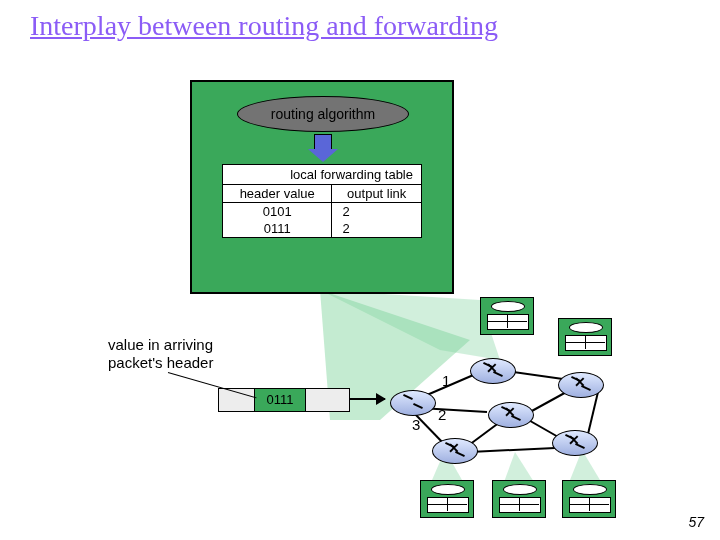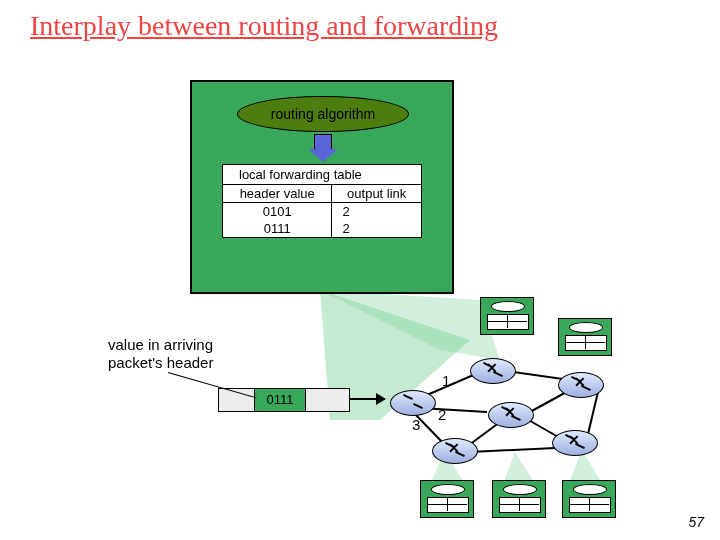--- a/index.html
+++ b/index.html
@@ -11,41 +11,41 @@
     font-family: Arial, Helvetica, sans-serif;
     position: relative;
     overflow: hidden;
   }
   .title {
     position: absolute;
     left: 30px;
     top: 10px;
     font-family: "Comic Sans MS", "Comic Sans", cursive;
     font-size: 28px;
-    color: #ef4444;
+    color: #8b5cf6;
     text-decoration: underline;
   }
   
   .big-box {
     position: absolute;
     left: 190px;
     top: 80px;
     width: 260px;
     height: 210px;
     border: 2px solid #000;
     background: #3aa85a;
   }
   .algo-oval {
     position: absolute;
     left: 45px;
     top: 14px;
     width: 170px;
     height: 34px;
     border: 1px solid #000;
-    background: #4d7c0f;
+    background: #737373;
     border-radius: 50%;
     line-height: 34px;
     text-align: center;
     font-size: 14px;
   }
   .block-arrow {
     position: absolute;
     left: 122px;
     top: 52px;
     width: 16px;
@@ -67,22 +67,22 @@
     position: absolute;
     left: 30px;
     top: 82px;
     width: 200px;
     background: #fff;
     border: 1px solid #000;
     border-collapse: collapse;
     font-size: 13px;
   }
   .fw-table .cap {
-    text-align: left;
-    padding: 2px 16px;
+    text-align: right;
+    padding: 2px 8px;
   }
   .fw-table th, .fw-table td {
     border: 1px solid #000;
     padding: 1px 3px;
     font-weight: normal;
   }
   .fw-table .hdrcell { font-size: 13px; }
   .fw-table .datarow td { border-top: none; border-bottom: none; }
   .fw-table .datarow:last-child td { border-bottom: 1px solid #000; }
   .fw-table .lh { width: 55%; text-align: center; }

